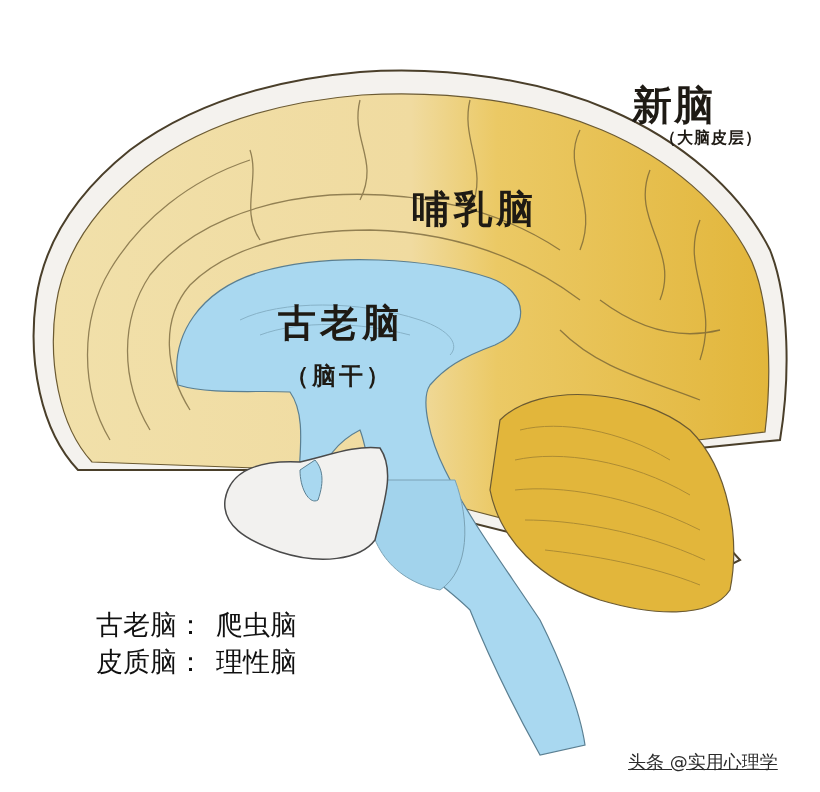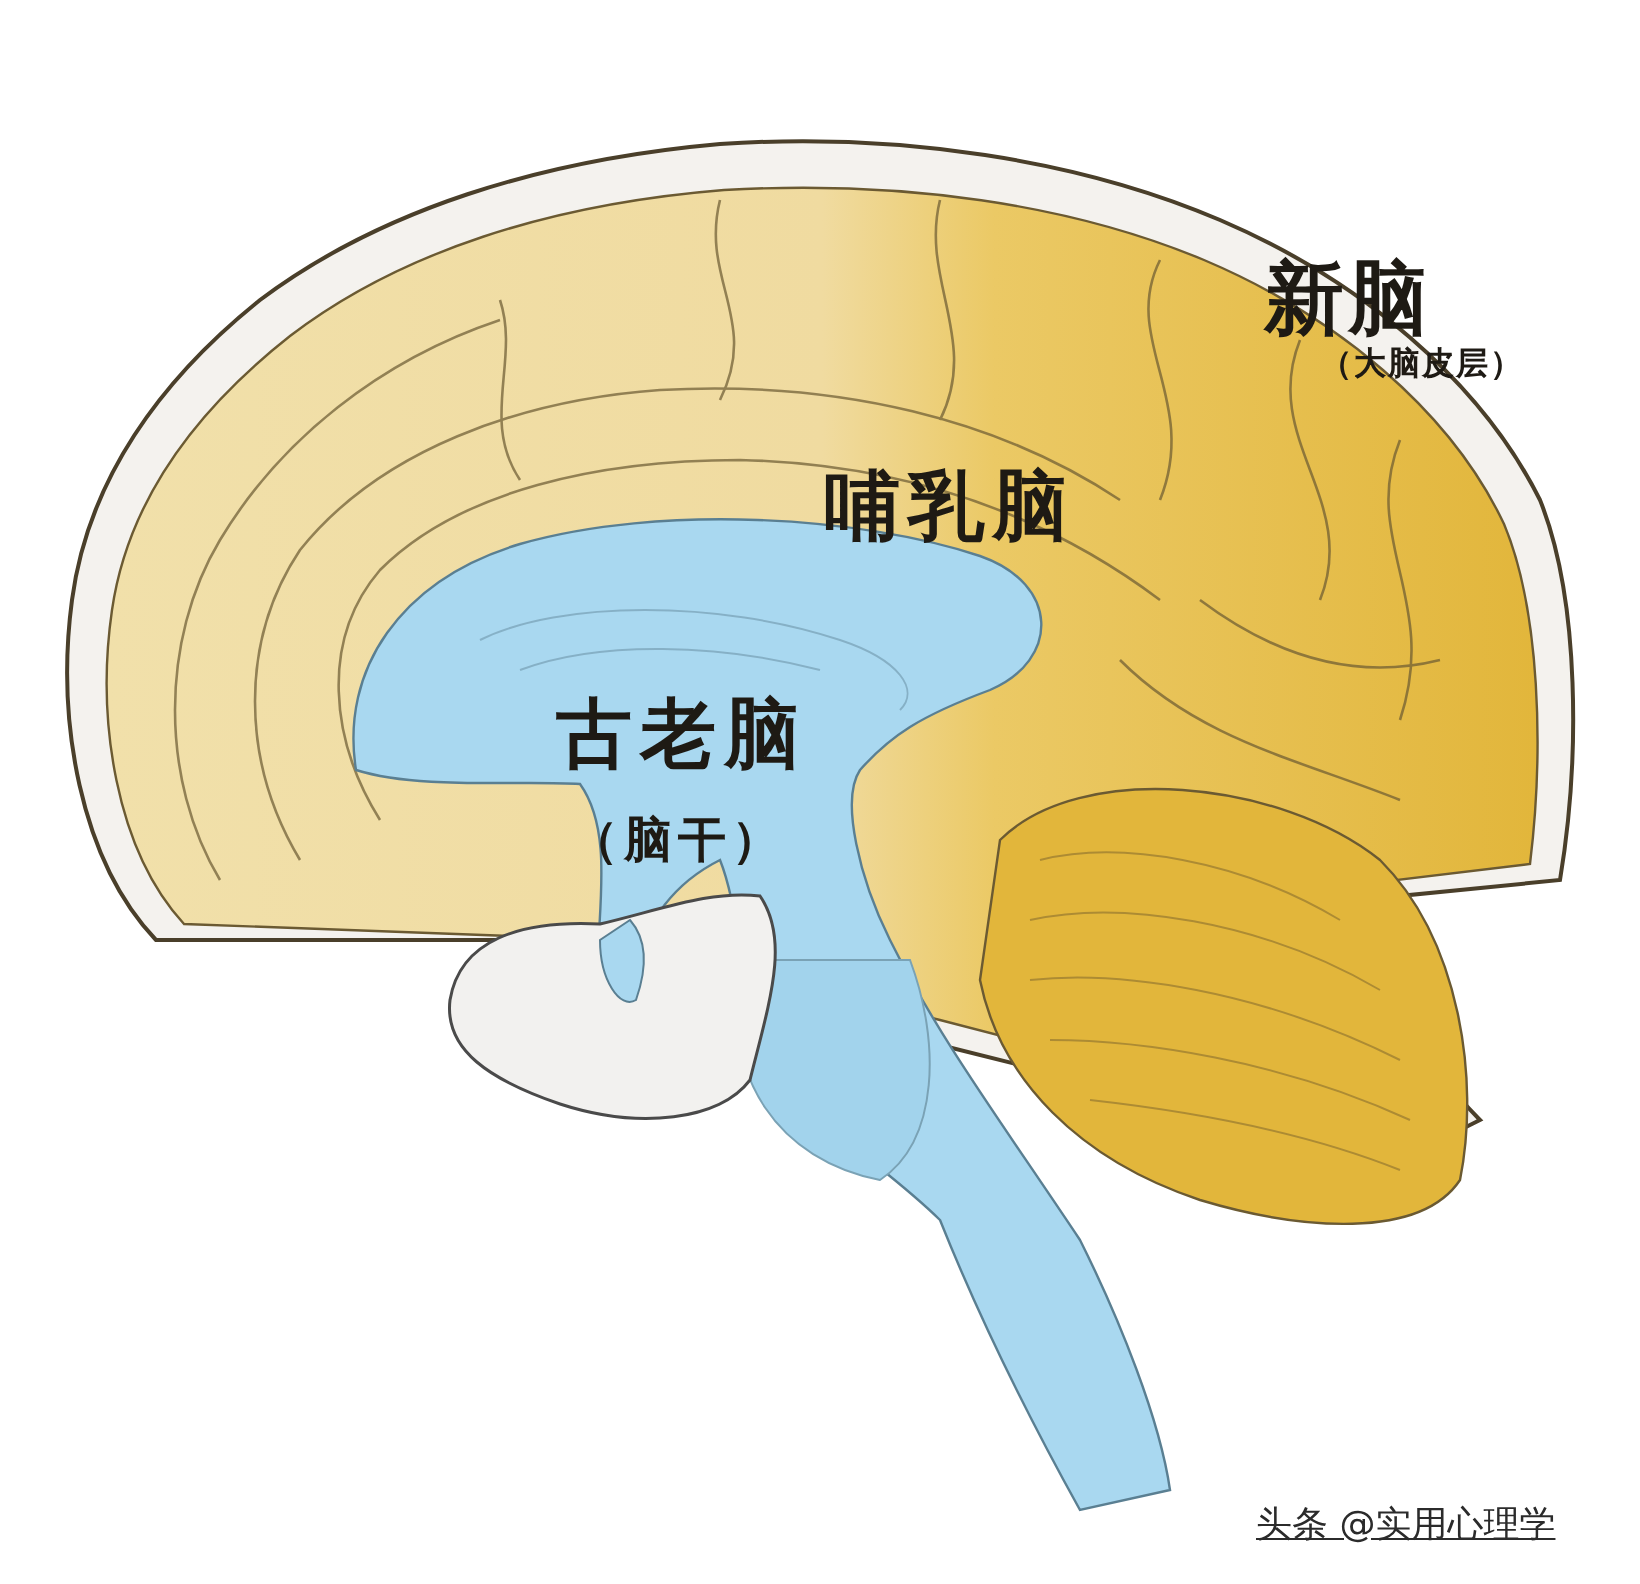--- a/index.html
+++ b/index.html
@@ -4,21 +4,21 @@
   <style>
     html, body { margin: 0; padding: 0; }
     body {
       width: 820px; height: 792px; overflow: hidden;
       background: #ffffff;
       font-family: "DejaVu Sans", sans-serif;
       position: relative;
     }
     #diagram { position: absolute; left: 0; top: 0; width: 820px; height: 792px; }
     .label { position: absolute; color: #1e1a14; white-space: nowrap; }
-    .serif { font-family: "DejaVu Serif", serif; font-weight: bold; margin-top: 44px; }
+    .serif { font-family: "DejaVu Serif", serif; font-weight: bold; }
     .lbl-new { left: 632px; top: 78px; font-size: 40px; letter-spacing: 2px; }
     .lbl-new-sub { left: 660px; top: 128px; font-size: 16px; font-weight: bold; letter-spacing: 1px; }
     .lbl-mammal { left: 412px; top: 184px; font-size: 38px; letter-spacing: 4px; }
     .lbl-old { left: 278px; top: 298px; font-size: 38px; letter-spacing: 4px; }
     .lbl-old-sub { left: 285px; top: 360px; font-size: 24px; letter-spacing: 3px; }
     .legend { position: absolute; left: 96px; top: 606px; }
     .legend-row { font-size: 27px; line-height: 37px; color: #111; white-space: nowrap; }
     .legend-row span { display: inline-block; }
     .legend-key { width: 120px; }
     .watermark { position: absolute; left: 628px; top: 750px; font-size: 18px; color: #2b2b2b; white-space: nowrap; text-decoration: underline; }
@@ -76,15 +76,21 @@
   <path d="M300,470 C300,490 310,505 318,500 C325,480 322,468 315,460 Z" fill="#a9d8f0" stroke="#5a7f92" stroke-width="1"></path>
 </svg>
 
 <div class="label serif lbl-new">新脑</div>
 <div class="label serif lbl-new-sub">（大脑皮层）</div>
 <div class="label serif lbl-mammal">哺乳脑</div>
 <div class="label serif lbl-old">古老脑</div>
 <div class="label serif lbl-old-sub">（脑干）</div>
 
 <div class="legend">
+  <div class="legend-row">
+    <span class="legend-key">古老脑：</span><span>爬虫脑</span>
+  </div>
+  <div class="legend-row">
+    <span class="legend-key">皮质脑：</span><span>理性脑</span>
+  </div>
 </div>
 
 <div class="watermark">头条 @实用心理学</div>
 
 </body></html>

